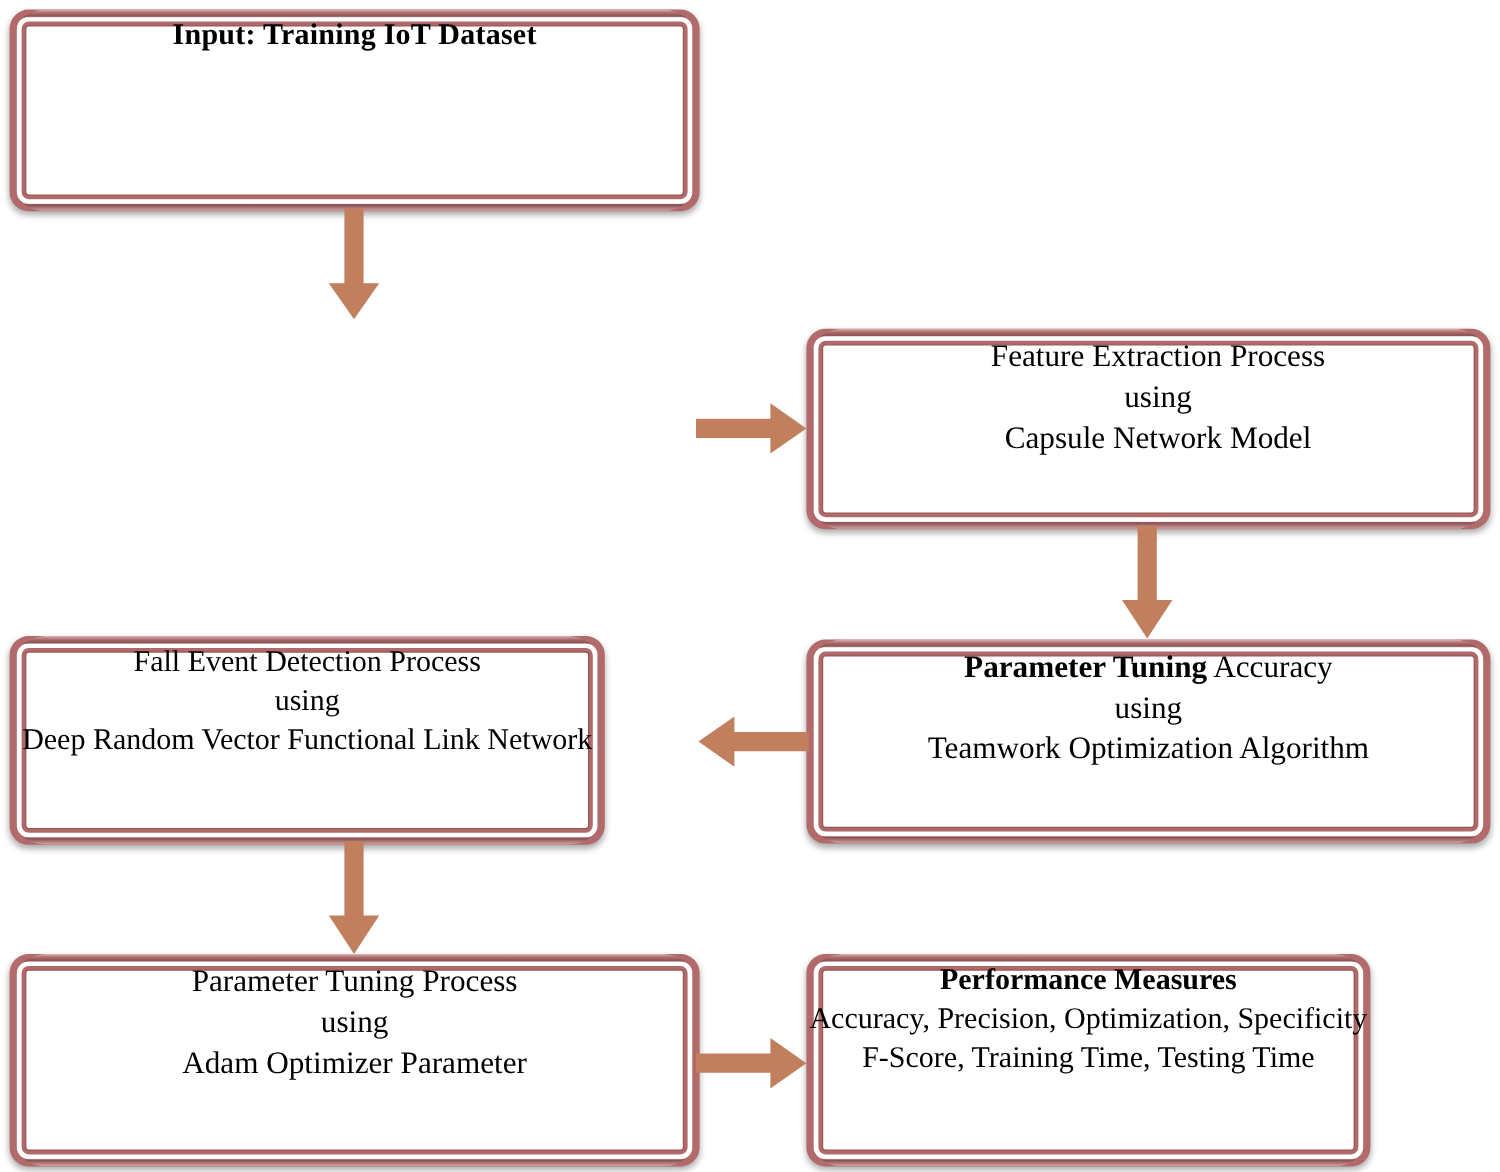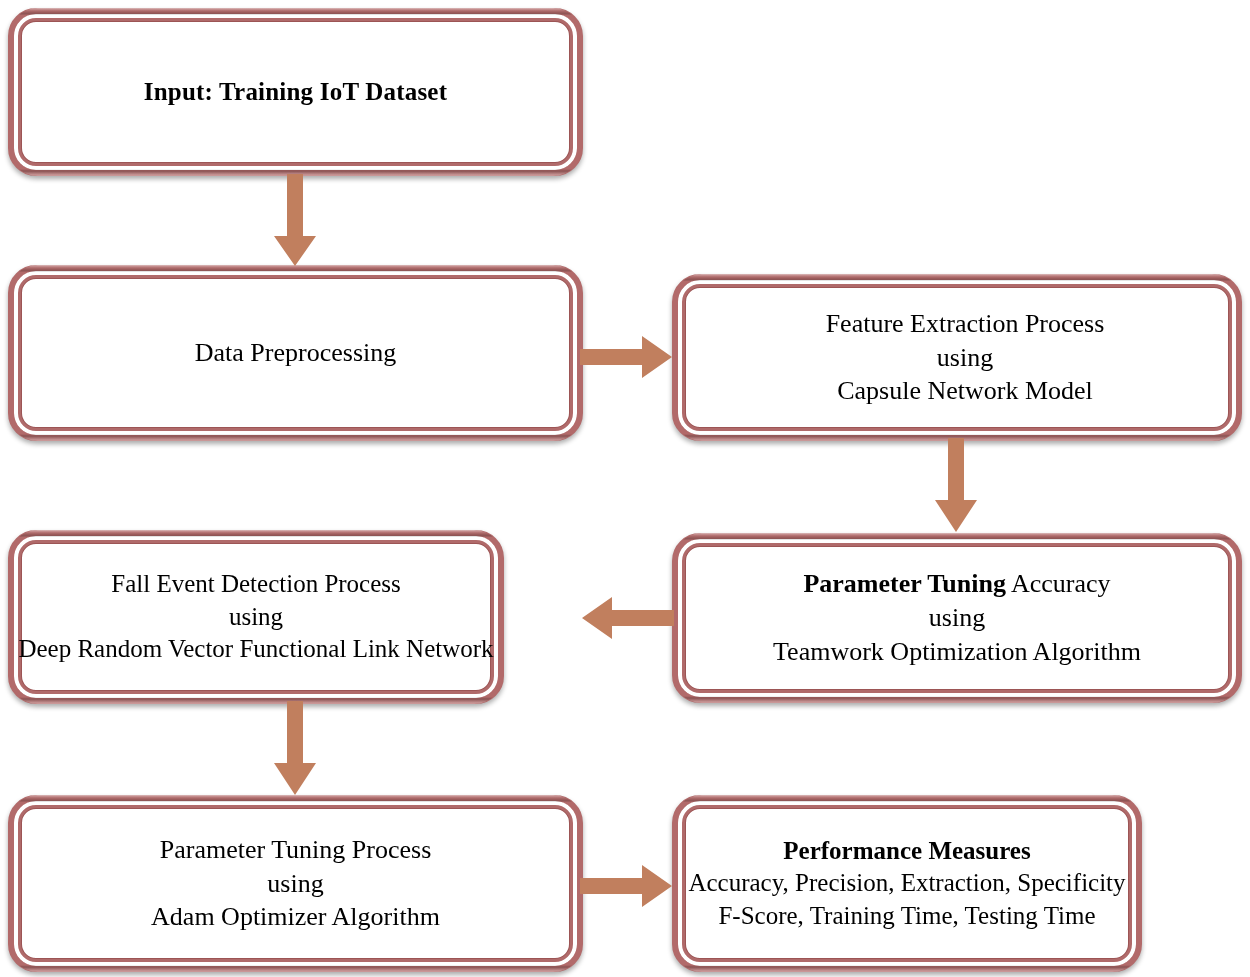--- a/index.html
+++ b/index.html
@@ -20,30 +20,30 @@
     left: 0; top: 0;
     width: 1250px;
     height: 977px;
   }
 
   
   .node {
     position: absolute;
     box-sizing: border-box;
     background: #ffffff;
-    border-radius: 28px;
+    border-radius: 16px;
     border: 6px solid #b26a6a;
     box-shadow:
       0 3px 5px rgba(0,0,0,0.33),
       inset 0 0 0 1px #ffffff,
       inset 0 0 0 4px #ffffff,
       inset 0 0 0 7px #b06a6a,
       inset 0 0 0 8px #9c5555;
     display: flex;
-    align-items: center;
+    align-items: flex-start;
     justify-content: center;
     text-align: center;
     color: #000000;
     background-image: linear-gradient(to bottom, #ffffff, #ffffff);
     font-family: Liberation Serif, serif;
   }
   .node::before {
     
     content: "";
     position: absolute;
@@ -90,25 +90,20 @@
       <span class="line b">Input: Training IoT Dataset</span>
     </div>
   </div>
 
   <div class="arrow" style="left:271px; top:174px;">
     <svg width="48" height="96" viewBox="0 0 48 96">
       <polygon points="16,0 32,0 32,62 45,62 24,92 3,62 16,62" fill="#c17f5e"></polygon>
     </svg>
   </div>
 
-  <div class="node" style="left:8px; top:265px; width:575px; height:176px;">
-    <div class="node-text t-body">
-      <span class="line">Data Preprocessing</span>
-    </div>
-  </div>
 
   <div class="arrow" style="left:580px; top:333px;">
     <svg width="96" height="48" viewBox="0 0 96 48">
       <polygon points="0,16 62,16 62,3 92,24 62,45 62,32 0,32" fill="#c17f5e"></polygon>
     </svg>
   </div>
 
   <div class="node" style="left:672px; top:274px; width:570px; height:167px;padding-left:16px;">
     <div class="node-text t-body">
       <span class="line">Feature Extraction Process</span>
@@ -148,31 +143,31 @@
   <div class="arrow" style="left:271px; top:701px;">
     <svg width="48" height="98" viewBox="0 0 48 98">
       <polygon points="16,0 32,0 32,62 45,62 24,94 3,62 16,62" fill="#c17f5e"></polygon>
     </svg>
   </div>
 
   <div class="node" style="left:8px; top:795px; width:575px; height:177px;">
     <div class="node-text t-body">
       <span class="line">Parameter Tuning Process</span>
       <span class="line">using</span>
-      <span class="line">Adam Optimizer Algorithm</span>
+      <span class="line">Adam Optimizer Parameter</span>
     </div>
   </div>
 
   <div class="arrow" style="left:580px; top:862px;">
     <svg width="96" height="48" viewBox="0 0 96 48">
       <polygon points="0,16 62,16 62,3 92,24 62,45 62,32 0,32" fill="#c17f5e"></polygon>
     </svg>
   </div>
 
   <div class="node" style="left:672px; top:795px; width:470px; height:177px;">
     <div class="node-text t-body-sm">
       <span class="line b">Performance Measures</span>
-      <span class="line">Accuracy, Precision, Extraction, Specificity</span>
+      <span class="line">Accuracy, Precision, Optimization, Specificity</span>
       <span class="line">F-Score, Training Time, Testing Time</span>
     </div>
   </div>
 
 </div>
 
 </body></html>

